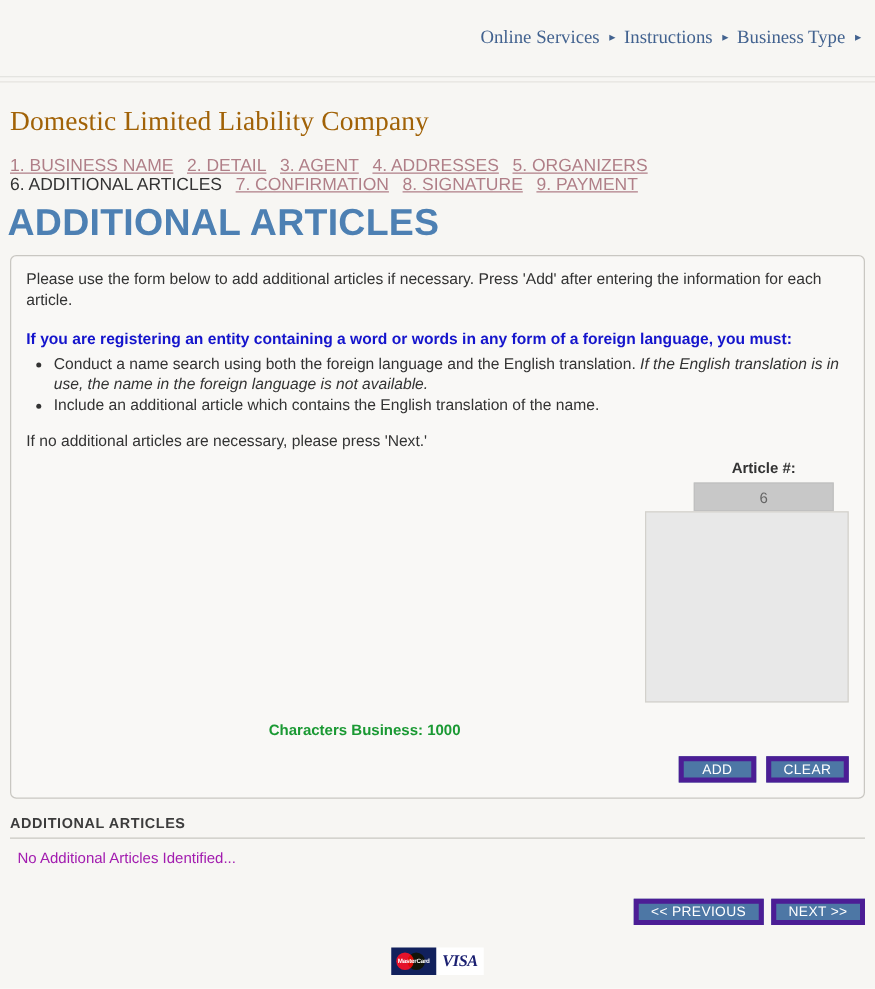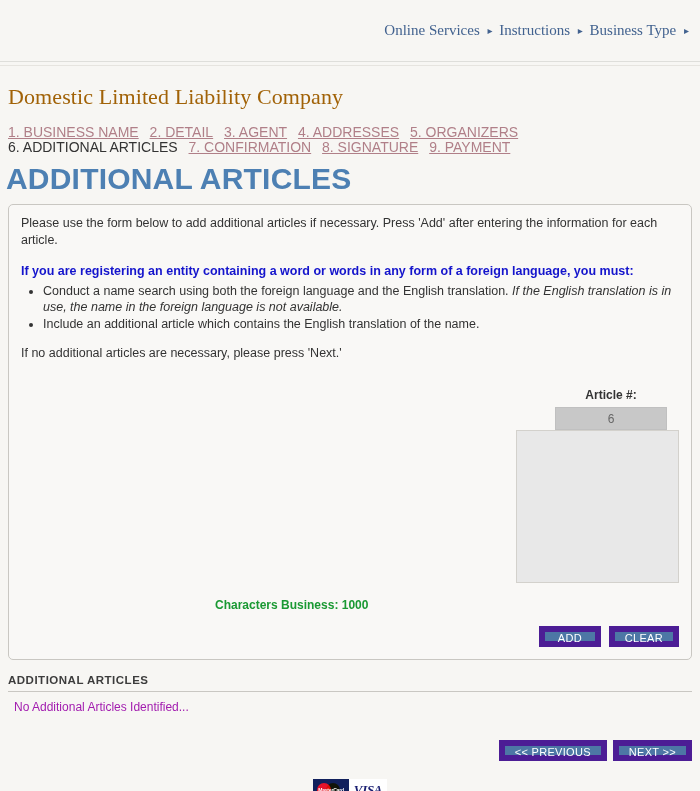--- a/index.html
+++ b/index.html
@@ -123,21 +123,21 @@
   }
   .warn-list li {
     font-size: 12.5px;
     line-height: 16px;
     margin-bottom: 1px;
   }
   .warn-list li em {
     font-style: italic;
   }
   .note-text {
-    margin: 0 0 28px 0;
+    margin: 0 0 7px 0;
     font-size: 12.5px;
     color: #333333;
   }
 
   
   .form-row {
     display: flex;
     align-items: flex-end;
     padding-left: 70px;
     flex-direction: column;
@@ -193,21 +193,21 @@
   .btn-row {
     display: flex;
     justify-content: flex-end;
     gap: 8px;
     margin-top: 14px;
   }
 
   
   .btn {
     background: #4d77a5;
-    border: 6px solid #4c1d95;
+    border: 4px solid #4c1d95;
     color: #ffffff;
     font-family: "Liberation Sans", sans-serif;
     font-size: 11px;
     font-weight: normal;
     letter-spacing: 0.3px;
     padding: 0 10px;
     height: 21px;
     min-width: 62px;
     cursor: pointer;
     text-align: center;

